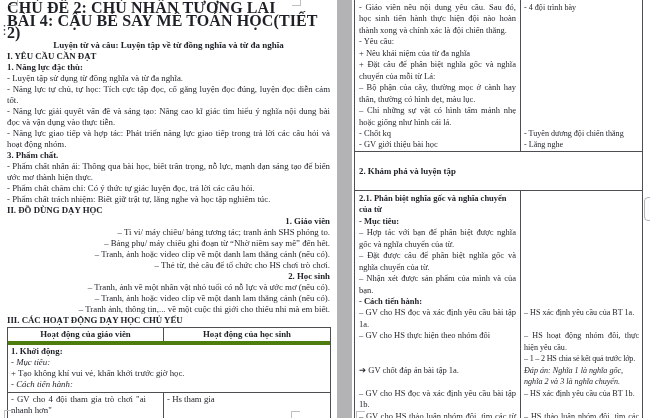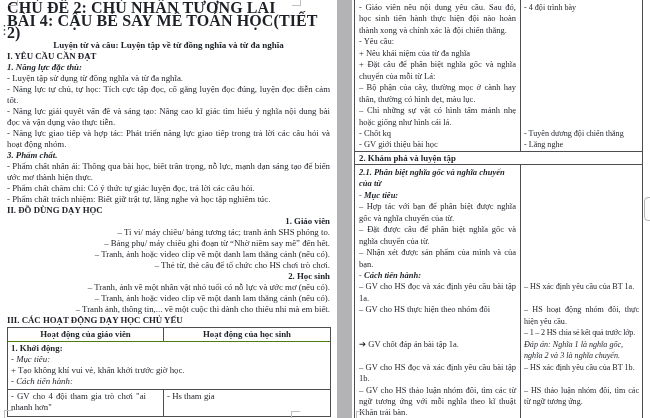--- a/index.html
+++ b/index.html
@@ -11,53 +11,53 @@
   .page{position:absolute;top:0;background:#ffffff;}
   .page-left{left:0;width:337px;height:418px;padding:2px 7px 0 7px;box-sizing:border-box;}
   .page-right{left:352px;width:298px;height:418px;}
   .page-gap{position:absolute;left:337px;top:0;width:15px;height:418px;background:#b3b3b6;}
 
   
   .ln{font-size:8.8px;line-height:11px;min-height:11px;}
   .page-right .ln{line-height:11.45px;min-height:11.45px;}
   .ln.p{text-align:justify;}
   .ln.b{font-weight:bold;}
-  .ln.bi{font-weight:bold;font-style:italic;}
+  .ln.bi{font-weight:bold;}
   .ln.i{font-style:italic;}
   .ln.ind{padding-left:6px;text-align:right;}
   .ln.sm{font-size:7.5px;letter-spacing:-0.2px;}
 
   
   .t1{font-weight:bold;font-size:16px;line-height:12.6px;text-align:left;letter-spacing:.1px;}
   .t2{font-weight:bold;font-size:9px;line-height:11.5px;text-align:center;}
 
   
   .ltable{margin-top:1px;border:1px solid #4d4d52;width:322px;}
-  .lt-head{display:flex;border-bottom:1px solid #4d7c0f;}
+  .lt-head{display:flex;border-bottom:4px solid #4d7c0f;}
   .lt-h{font-weight:bold;font-size:8.8px;line-height:12.5px;text-align:center;}
   .lt-h.gvw{width:156px;border-right:1px solid #4d4d52;box-sizing:border-box;}
   .lt-h.hsw{flex:1;}
   .lt-full{padding:1px 3px 2px 3px;}
   .lt-split{display:flex;border-top:1px solid #4d4d52;}
   .lt-split .cell{box-sizing:border-box;padding:1px 17px 3px 3px;}
   .lt-split .cell.gvw{width:156px;border-right:1px solid #4d4d52;}
   .lt-split .cell.hsw{flex:1;}
 
   
   .rtable{margin-left:2px;width:289px;border-left:1px solid #4d4d52;border-right:1px solid #4d4d52;box-sizing:border-box;}
   .rrow{width:100%;}
   .pair{display:flex;align-items:stretch;}
   .pcell{box-sizing:border-box;}
   .pgv{width:166px;border-right:1px solid #4d4d52;padding:0 4px;font-size:8.5px;}
   .pgv .ln{font-size:8.5px;}
   .phs{width:121px;padding:0 3px;}
   .phs .ln{font-size:8.1px;}
   .rrow .pair:first-child .pcell{padding-top:2px;}
   .rsection{border-top:1px solid #4d4d52;border-bottom:1px solid #4d4d52;
-            font-weight:bold;font-size:8.8px;line-height:12px;padding:0 4px;}
+            font-weight:bold;font-size:8.8px;line-height:12px;padding:13px 4px;}
   .rtable-bottom{border-bottom:1px solid #4d4d52;}
 
   
   .drag-dots{position:absolute;left:-2px;top:26px;font-size:13px;line-height:7px;color:#4a4a4a;
              font-family:"DejaVu Sans",sans-serif;letter-spacing:0;}
   .corner{position:absolute;width:8px;height:7px;}
   .corner.top{border-right:1px solid #bfbfbf;border-bottom:1px solid #bfbfbf;}
   .corner.bottom{border-left:1px solid #bfbfbf;border-top:1px solid #bfbfbf;}
   .scroll-handle{position:absolute;left:644px;top:197px;width:14px;height:22px;
                  border:1px solid #b5b5b5;border-radius:4px;background:#fcfcfc;}
@@ -87,21 +87,21 @@
         <div class="ln p">- Phẩm chất trách nhiệm: Biết giữ trật tự, lắng nghe và học tập nghiêm túc.</div>
         <div class="ln b">II. ĐỒ DÙNG DẠY HỌC</div>
         <div class="ln b ind">1. Giáo viên</div>
         <div class="ln p ind">– Ti vi/ máy chiếu/ bảng tương tác; tranh ảnh SHS phóng to.</div>
         <div class="ln p ind">– Bảng phụ/ máy chiếu ghi đoạn từ “Nhờ niềm say mê” đến hết.</div>
         <div class="ln p ind">– Tranh, ảnh hoặc video clip về một danh lam thắng cảnh (nếu có).</div>
         <div class="ln p ind">– Thẻ từ, thẻ câu để tổ chức cho HS chơi trò chơi.</div>
         <div class="ln b ind">2. Học sinh</div>
         <div class="ln p ind">– Tranh, ảnh về một nhân vật nhỏ tuổi có nỗ lực và ước mơ (nếu có).</div>
         <div class="ln p ind">– Tranh, ảnh hoặc video clip về một danh lam thắng cảnh (nếu có).</div>
-        <div class="ln p ind">– Tranh ảnh, thông tin,... về một cuộc thi dành cho thiếu nhi mà em biết.</div>
+        <div class="ln p ind">– Tranh ảnh, thông tin,... về một cuộc thi giới cho thiếu nhi mà em biết.</div>
         <div class="ln b">III. CÁC HOẠT ĐỘNG DẠY HỌC CHỦ YẾU</div>
       </div>
 
     <div class="ltable">
       <div class="lt-head">
         <div class="lt-h gvw">Hoạt động của giáo viên</div>
         <div class="lt-h hsw">Hoạt động của học sinh</div>
       </div>
       <div class="lt-full">
           <div class="ln b">1. Khởi động:</div>

